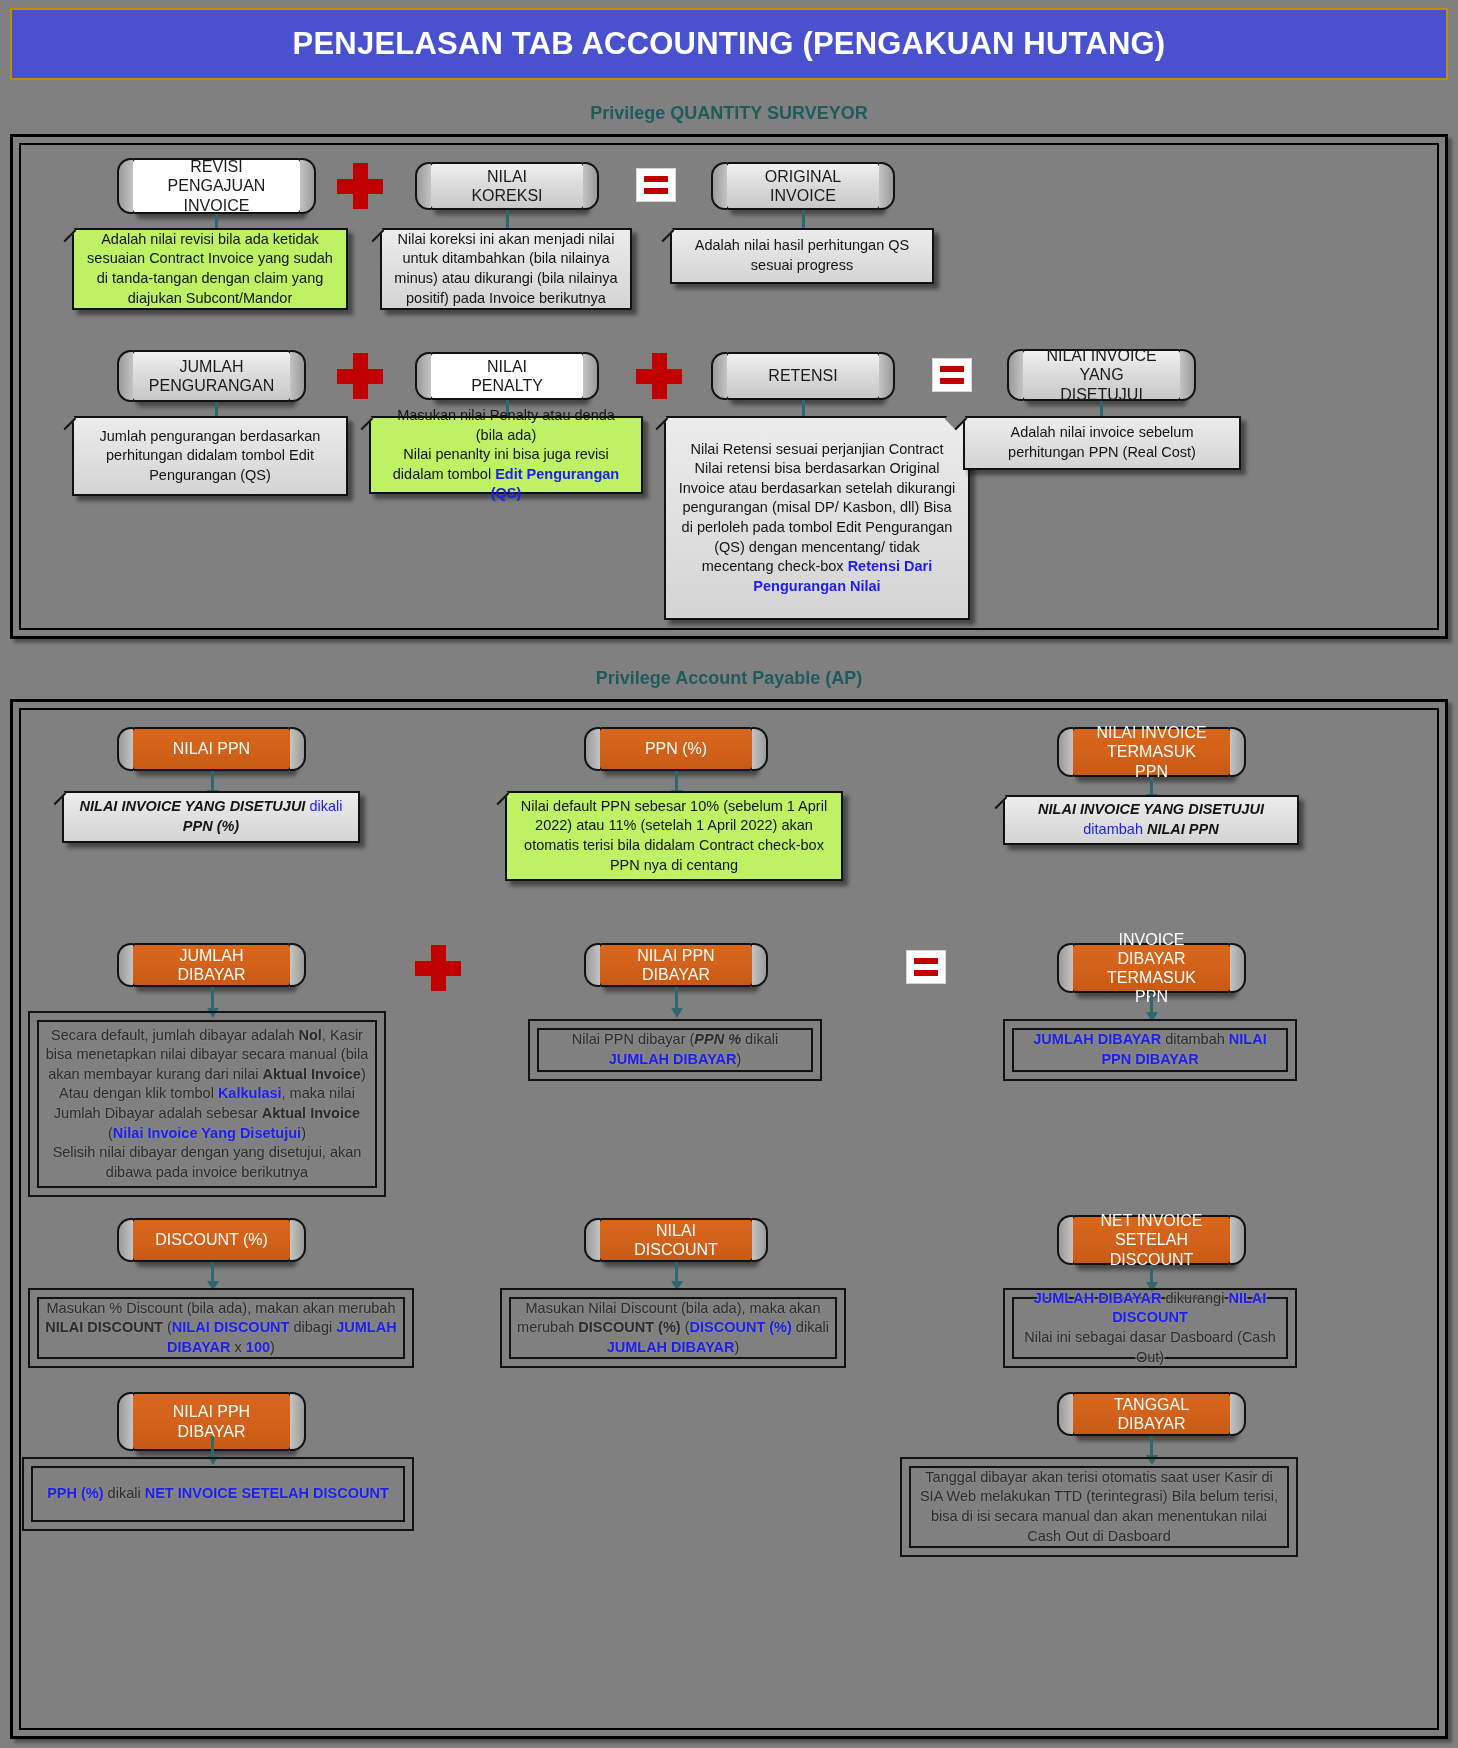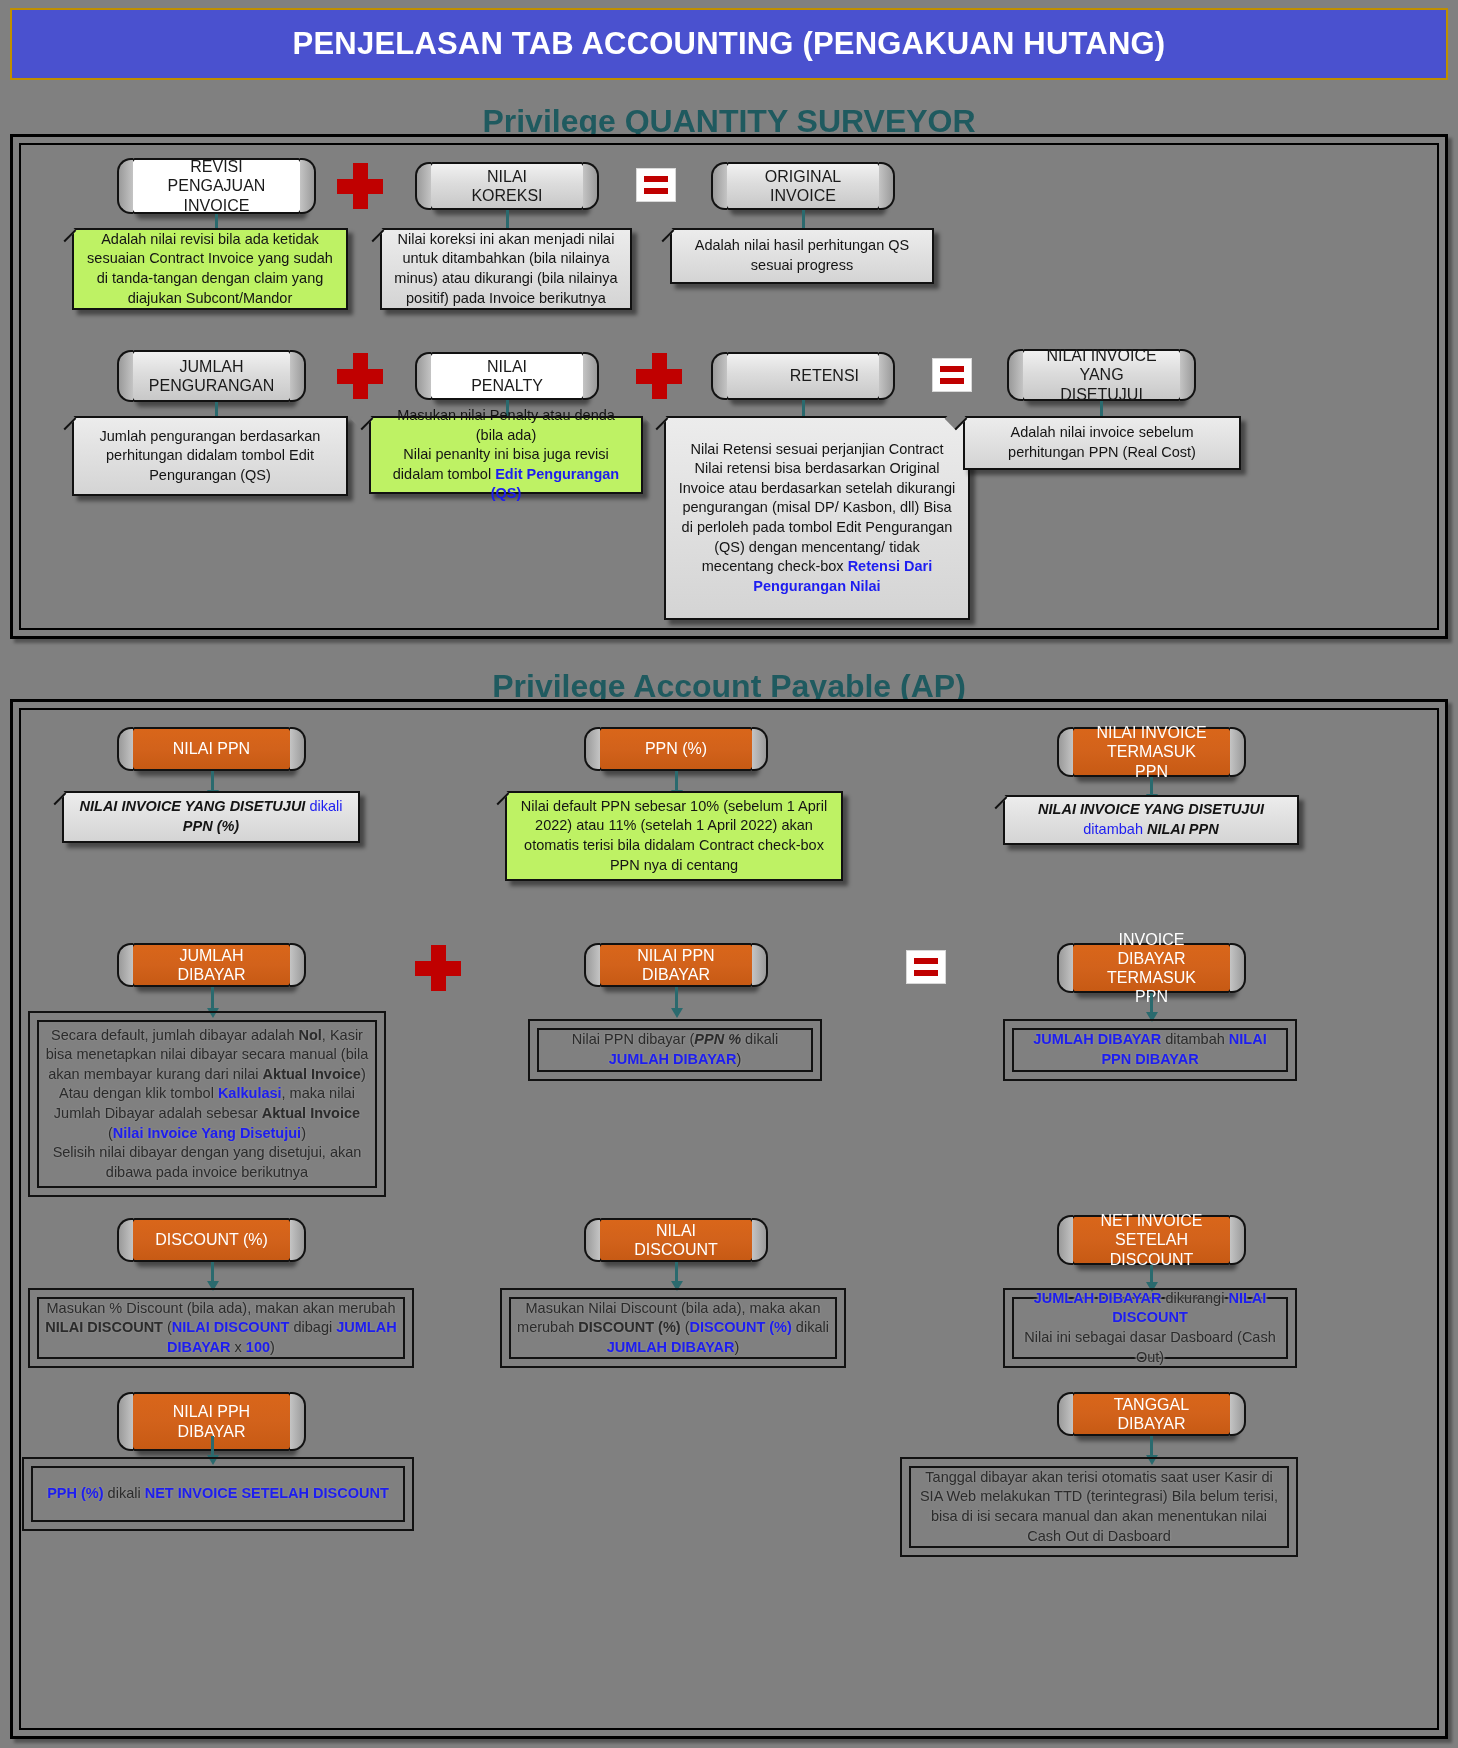--- a/index.html
+++ b/index.html
@@ -29,21 +29,21 @@
     letter-spacing: 0.2px;
     text-align: center;
   }
 
   
   .section-header {
     position: absolute;
     width: 100%;
     text-align: center;
     color: #1f5a5f;
-    font-size: 32px;
+    font-size: 18px;
     font-weight: bold;
   }
 
   
   .section-frame {
     position: absolute;
     border: 3px solid #000;
     background: #808080;
     box-shadow: 4px 4px 3px rgba(0,0,0,0.35);
   }
@@ -252,21 +252,21 @@
   <div class="bar-h"></div>
     <div class="bar-v"></div>
 </div>
 <div class="node white" style="left:427px; top:352px; width:160px; height:48px;">
   <span>NILAI PENALTY</span>
 </div>
 <div class="op-plus" style="left:636px; top:353px;">
   <div class="bar-h"></div>
     <div class="bar-v"></div>
 </div>
-<div class="node gray" style="left:723px; top:352px; width:160px; height:48px;justify-content:flex-end;">
+<div class="node gray" style="left:723px; top:352px; width:160px; height:48px;">
   <span>RETENSI</span>
 </div>
 <div class="op-equals" style="left:932px; top:358px;">
   <div class="bar"></div>
     <div class="bar"></div>
 </div>
 <div class="node gray" style="left:1019px; top:349px; width:165px; height:52px;">
   <span>NILAI INVOICE YANG DISETUJUI</span>
 </div>
 

